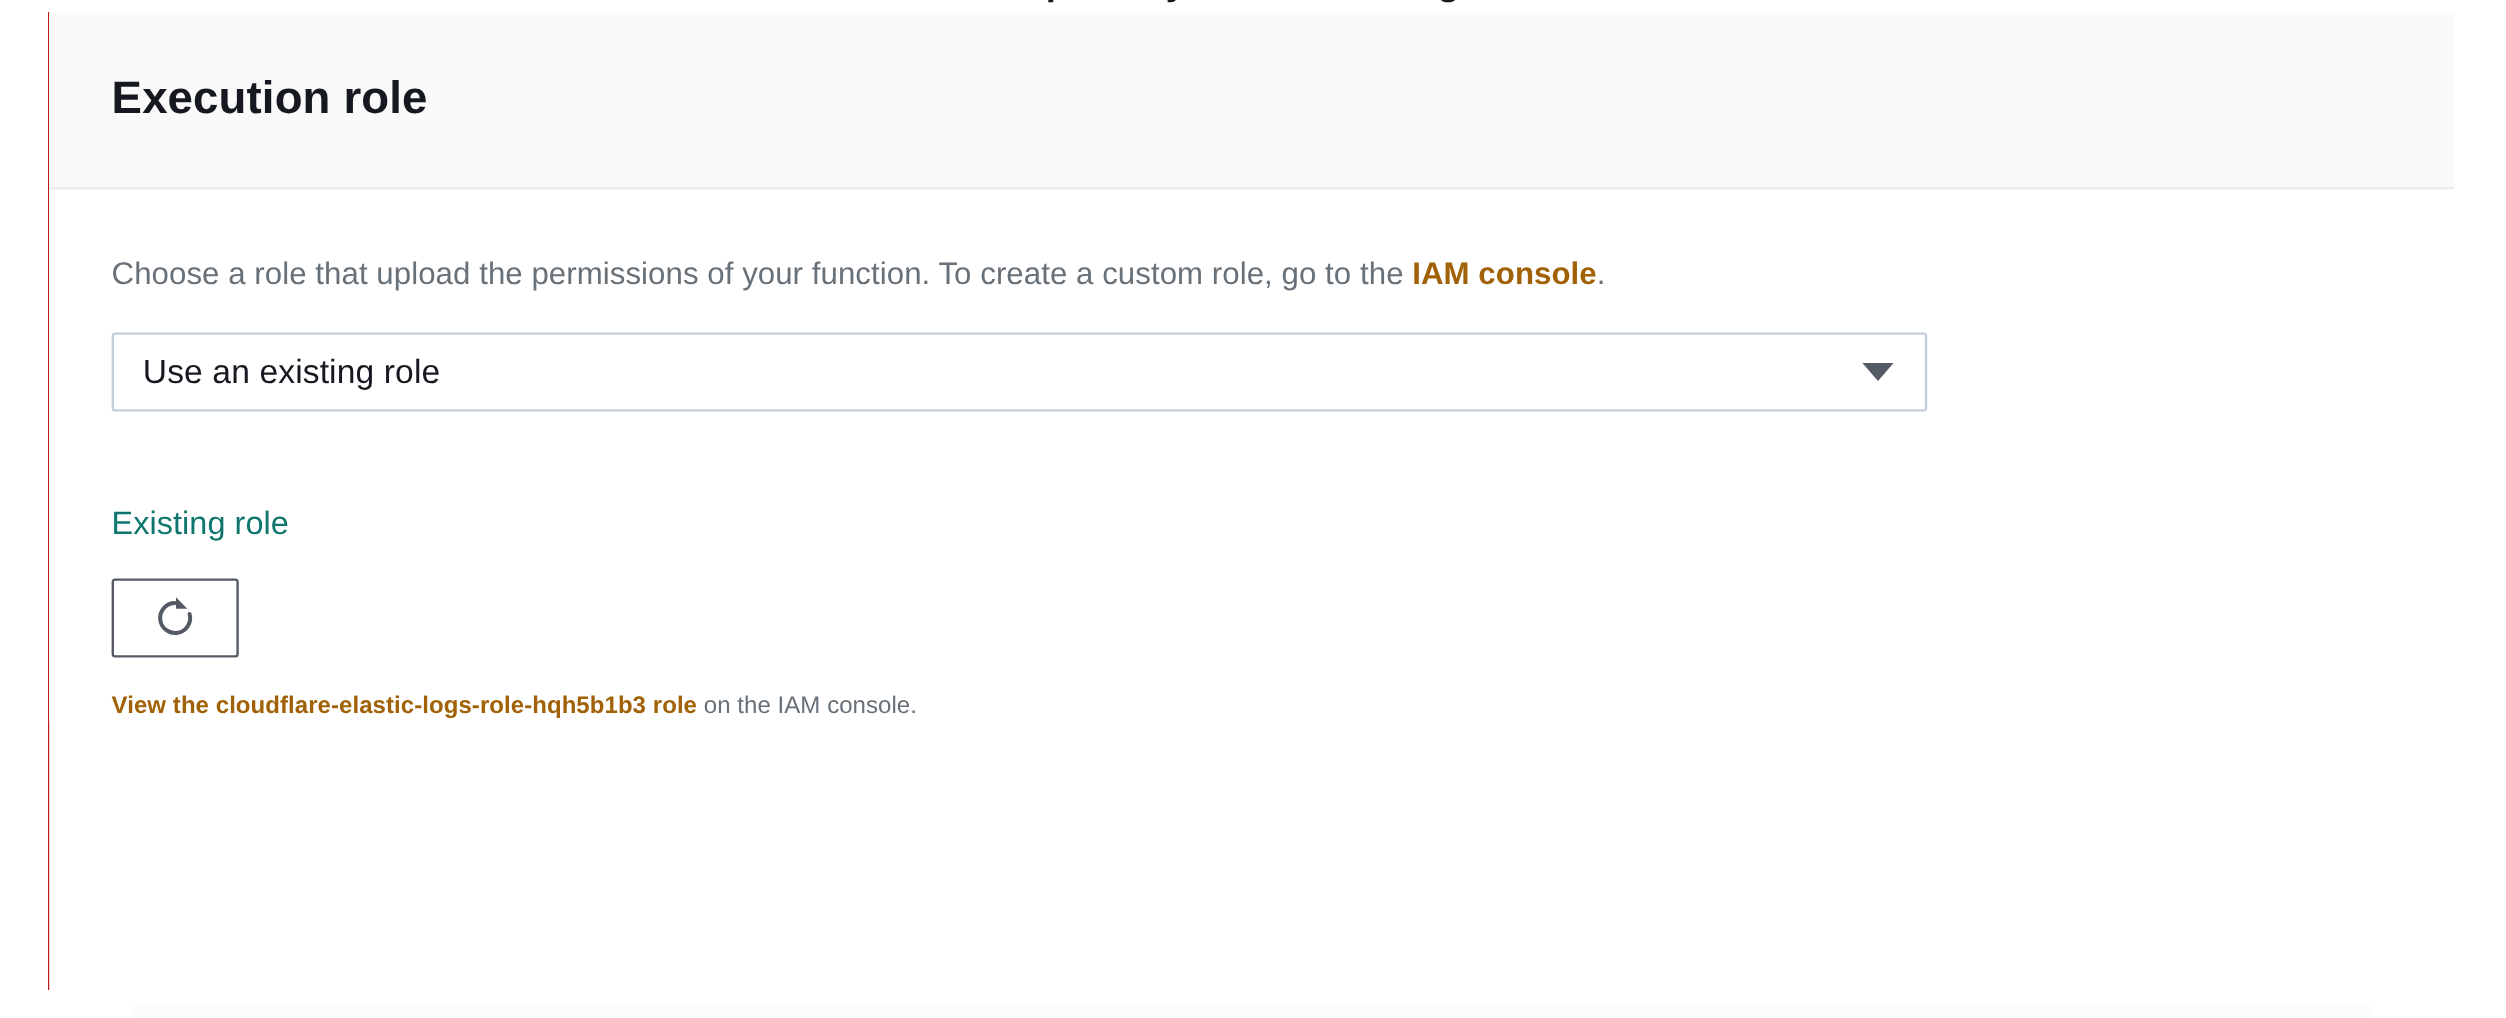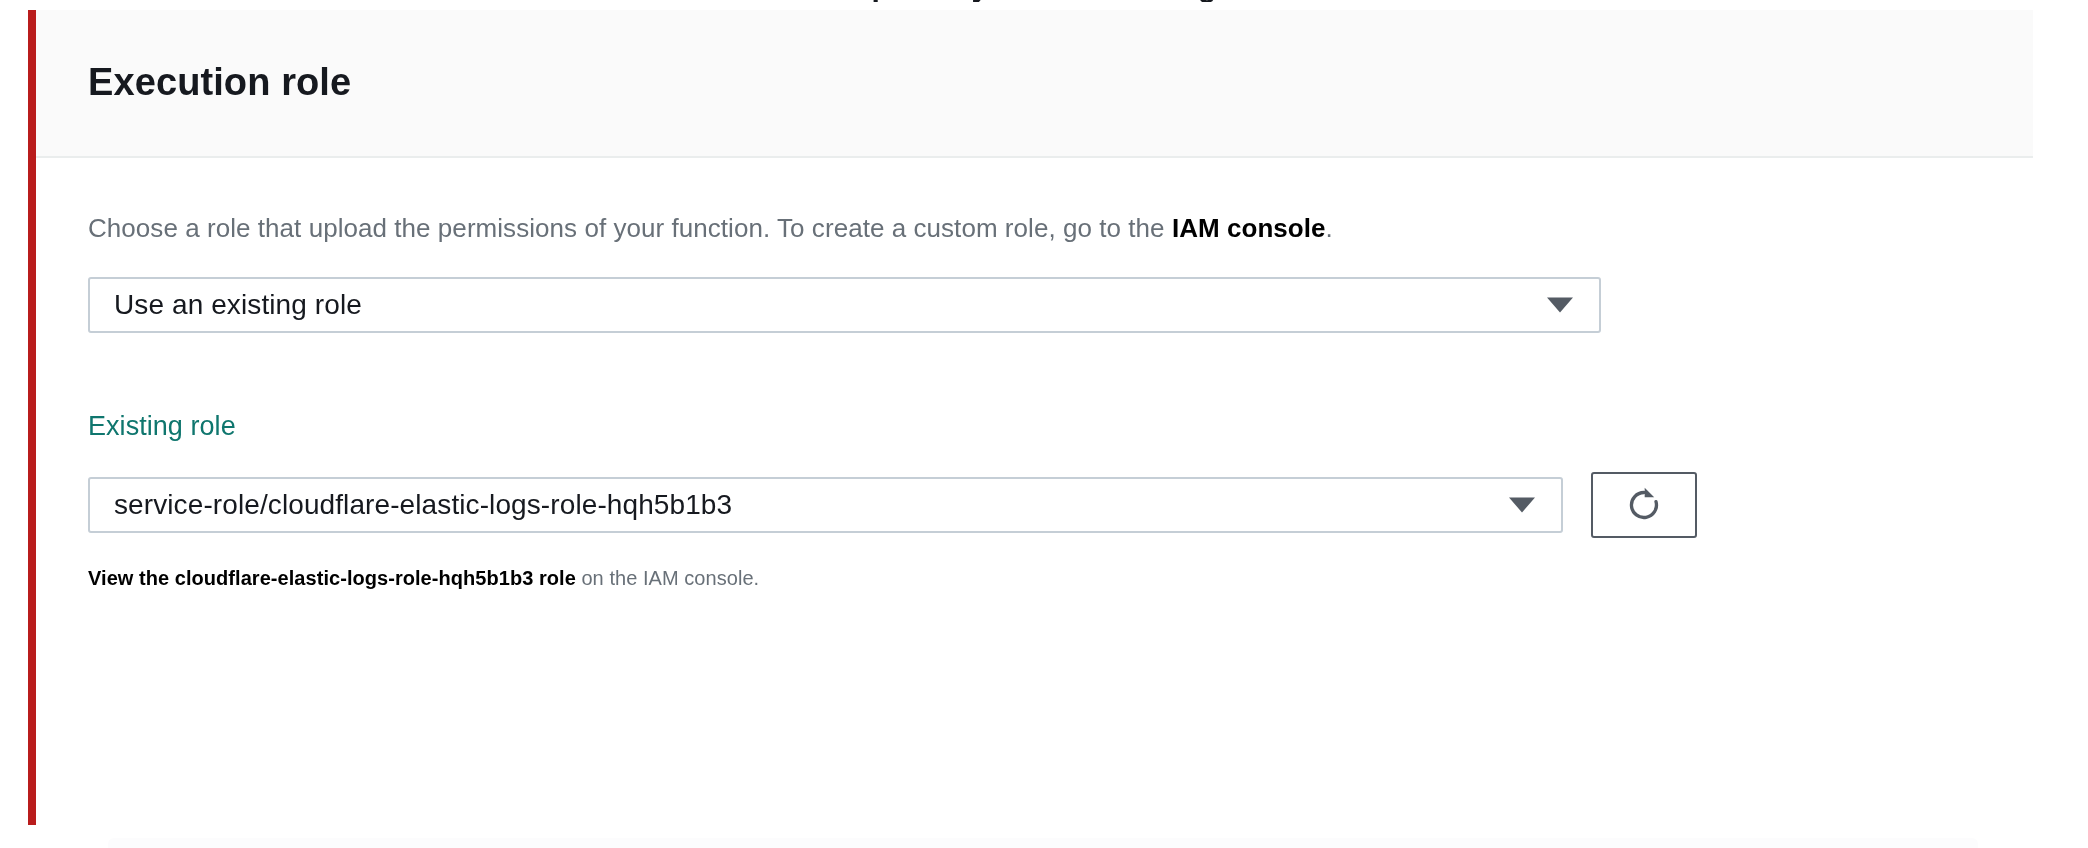--- a/index.html
+++ b/index.html
@@ -35,26 +35,26 @@
     font-size: 30px;
     font-weight: 700;
     letter-spacing: .2px;
     text-align: center;
     white-space: nowrap;
   }
 
   
   .card {
     position: absolute;
-    left: 28px;
+    left: 40px;
     top: 10px;
     width: 2005px;
     min-height: 815px;
     background: #ffffff;
-    border-left: 8px solid #b91c1c;
+    border-left: 1px solid #b91c1c;
     box-sizing: border-box;
   }
 
   .card-header {
     height: 148px;
     background: #fafafa;
     border-bottom: 2px solid #eaeded;
     box-sizing: border-box;
     display: flex;
     align-items: center;
@@ -78,21 +78,21 @@
   .desc {
     font-size: 26px;
     line-height: 1.42;
     color: #687078;
     letter-spacing: .05px;
     margin: 0;
   }
 
   .desc .link,
   .link {
-    color: #000000;
+    color: #a16207;
     font-weight: 700;
     text-decoration: none;
     cursor: pointer;
     margin-top: 35px;
   }
 
   .field-label {
     font-size: 27px;
     font-weight: 400;
     color: #0f766e;
@@ -103,21 +103,21 @@
   
   .select-row {
     display: flex;
     align-items: center;
     gap: 28px;
   }
 
   .select {
     position: relative;
     box-sizing: border-box;
-    height: 56px;
+    height: 66px;
     background: #ffffff;
     border: 2px solid #c5ced6;
     border-radius: 3px;
     display: flex;
     align-items: center;
     padding: 0 66px 0 24px;
     cursor: pointer;
   }
 
   .select-value {
@@ -211,24 +211,20 @@
       </div>
 
       <div class="gap-2"></div>
 
       <div class="field-label">Existing role</div>
 
 
       <div class="gap-3"></div>
 
       <div class="select-row">
-        <div class="select" id="existing-role-select">
-          <span class="select-value">service-role/cloudflare-elastic-logs-role-hqh5b1b3</span>
-          <span class="caret"></span>
-        </div>
 
         <button class="refresh-btn" aria-label="Refresh role list">
           <svg width="40" height="40" viewBox="0 0 24 24">
             <path d="M12 4.5 A7.5 7.5 0 1 0 19.2 10" fill="none" stroke="#545b64" stroke-width="2" stroke-linecap="round"></path>
             <path d="M12.4 1.6 L12.4 7.4 L18.1 7.4 Z" fill="#545b64"></path>
           </svg>
         </button>
       </div>
 
       <div class="gap-4"></div>

